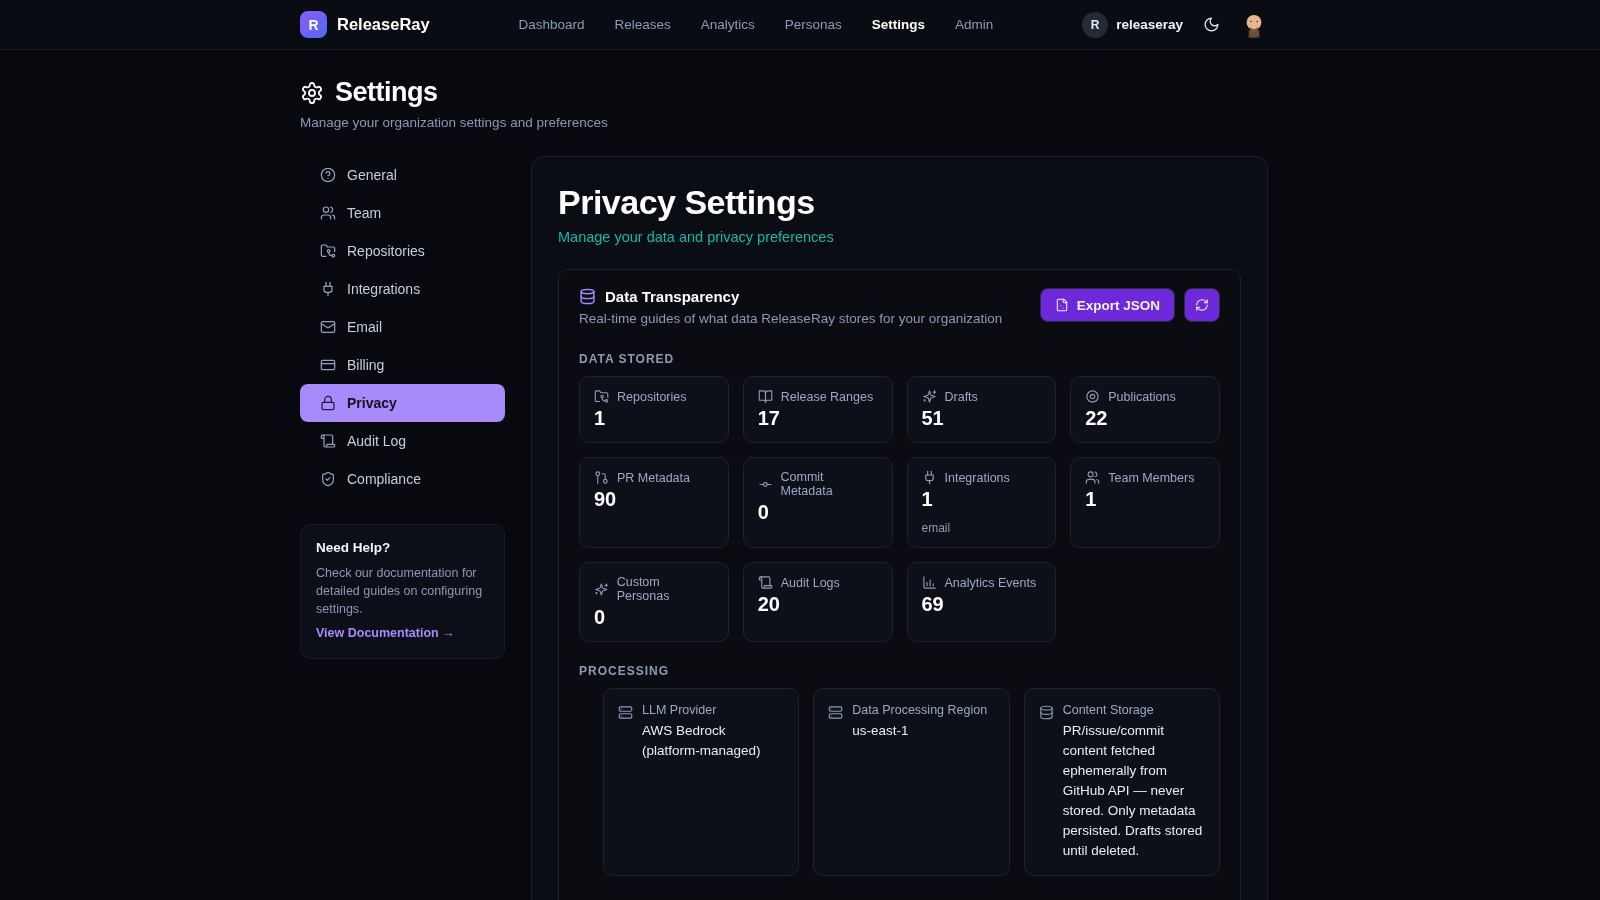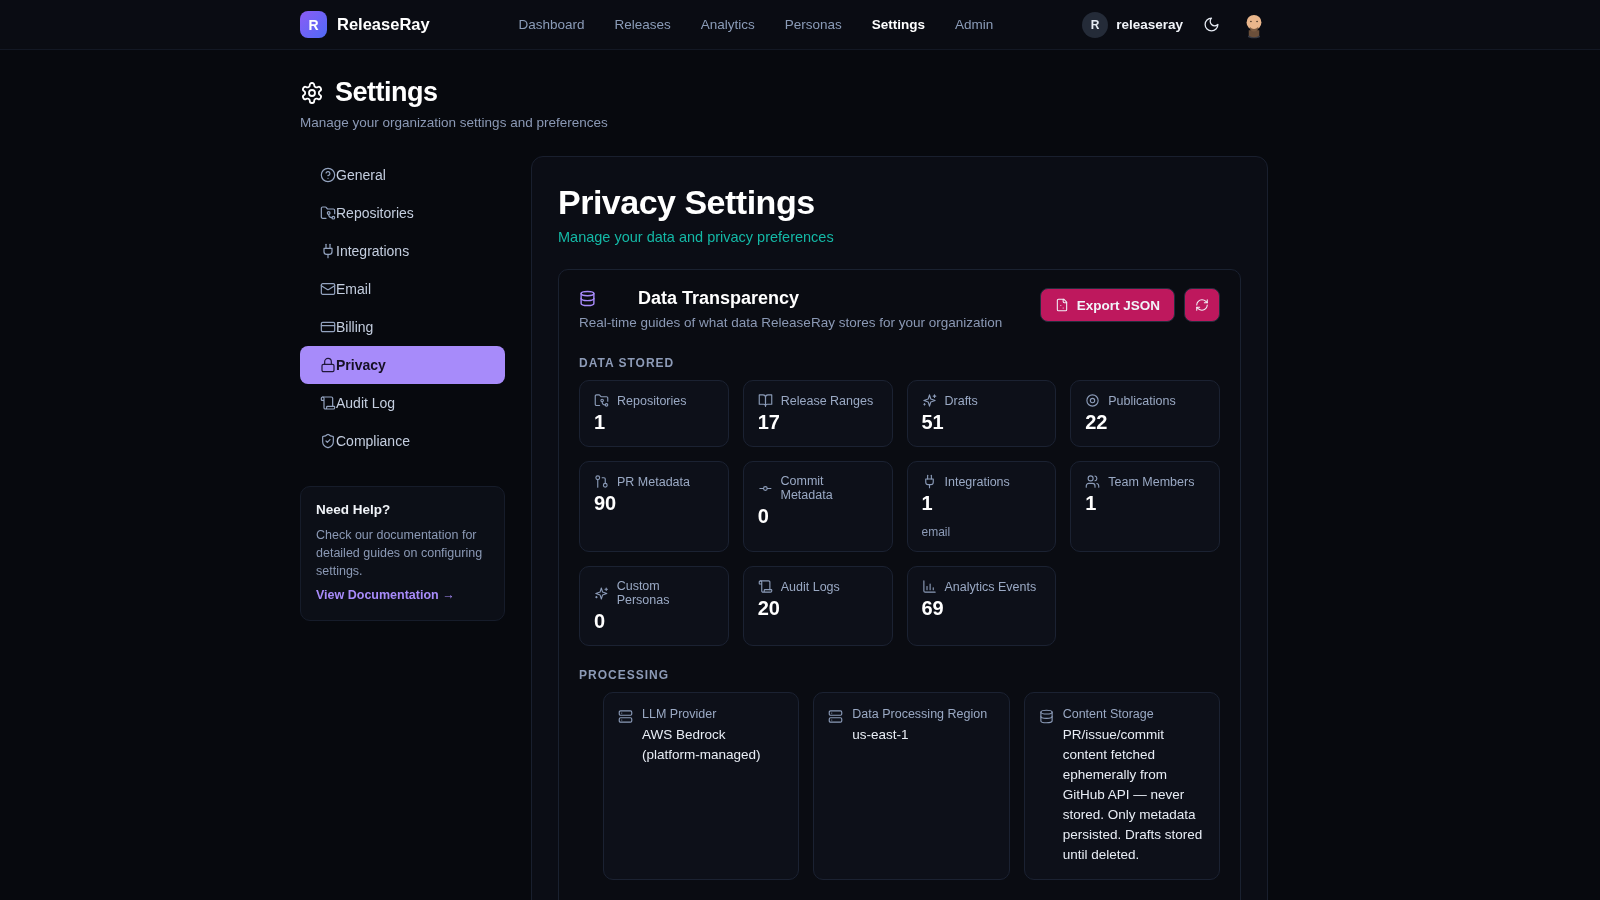--- a/index.html
+++ b/index.html
@@ -40,21 +40,21 @@
   .page-title-row { display:flex; align-items:center; gap:11px; }
   .page-title-row .ic { font-size:24px; color:#fff; }
   .page-title { font-size:27px; font-weight:bold; color:#fff; letter-spacing:-0.5px; }
   .page-sub { margin-top:7px; font-size:13.5px; color:#8b99b5; }
 
   
   .content { display:flex; gap:26px; margin-top:26px; align-items:flex-start; }
 
   
   .sidebar { width:205px; flex:none; }
-  .side-item { height:38px; display:flex; align-items:center; gap:0;
+  .side-item { height:38px; display:flex; align-items:center; gap:11px;
     padding-left:20px; border-radius:8px; cursor:pointer;
     font-size:14px; color:#c4cedf; }
   .side-item .ic { font-size:16px; color:#93a3bf; }
   .side-item.active { background:#a78bfa; color:#161024; font-weight:bold; }
   .side-item.active .ic { color:#21183a; }
   .help-card { margin-top:26px; background:#0c0f17; border:1px solid #161c2a;
     border-radius:10px; padding:15px 15px 17px; }
   .help-title { font-size:13.5px; font-weight:bold; color:#f1f4f9; }
   .help-body { margin-top:9px; font-size:12.5px; line-height:1.45; color:#8b99b5; }
   .help-link { display:inline-block; margin-top:8px; font-size:12.5px; font-weight:bold;
@@ -64,24 +64,24 @@
   .panel { flex:1; background:#0b0d15; border:1px solid #191f2e; border-radius:12px;
     padding:26px; }
   .panel-title { font-size:34px; font-weight:bold; color:#fff; letter-spacing:-0.5px; }
   .panel-sub { margin-top:7px; font-size:14.5px; color:#14b8a6; }
 
   .card { margin-top:24px; background:#0a0c12; border:1px solid #1a2130;
     border-radius:10px; padding:18px 20px 20px; }
   .card-head { display:flex; align-items:flex-start; justify-content:space-between; }
   .card-head-left .title-row { display:flex; align-items:center; gap:9px; }
   .title-row .ic { font-size:17px; color:#a78bfa; stroke-width:2; }
-  .card-title { font-size:18px; font-weight:bold; color:#fff;margin-left:33px; }
+  .card-title { font-size:15px; font-weight:bold; color:#fff; }
   .card-sub { margin-top:6px; font-size:13.5px; color:#8b99b5; }
   .card-actions { display:flex; gap:9px; }
-  .btn { display:flex; align-items:center; gap:8px; background:#be185d;
+  .btn { display:flex; align-items:center; gap:8px; background:#6d28d9;
     border:1px solid #252d3e; border-radius:8px; padding:0 14px; height:34px;
     color:#f1f4f9; font-size:13.5px; font-weight:bold; cursor:pointer;
     font-family:"Liberation Sans", sans-serif; }
   .btn .ic { font-size:14px; }
   .btn-icon { width:36px; justify-content:center; padding:0; }
 
   .section-label { margin:22px 0 10px; font-size:12px; font-weight:bold;
     letter-spacing:1px; color:#8d9bb7; }
   .stats-grid { display:grid; grid-template-columns:repeat(4,1fr); gap:14px; }
   .stat-card { background:#0d1019; border:1px solid #1b2232; border-radius:10px;
@@ -267,20 +267,26 @@
 
     <aside class="sidebar">
       <div class="side-item">
           <svg class="ic">
             <use href="#i-help"></use>
           </svg>
           <span>General</span>
         </div>
       <div class="side-item">
           <svg class="ic">
+            <use href="#i-users"></use>
+          </svg>
+          <span>Team</span>
+        </div>
+      <div class="side-item">
+          <svg class="ic">
             <use href="#i-folder-git"></use>
           </svg>
           <span>Repositories</span>
         </div>
       <div class="side-item">
           <svg class="ic">
             <use href="#i-plug"></use>
           </svg>
           <span>Integrations</span>
         </div>

